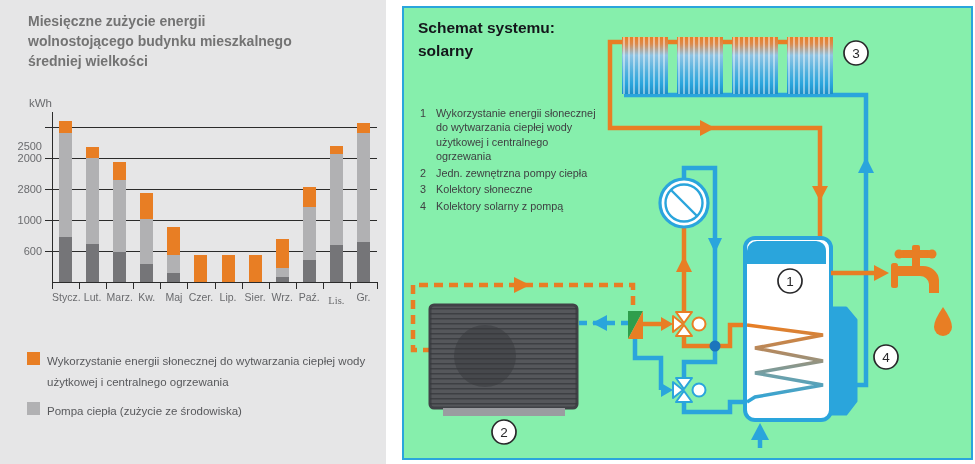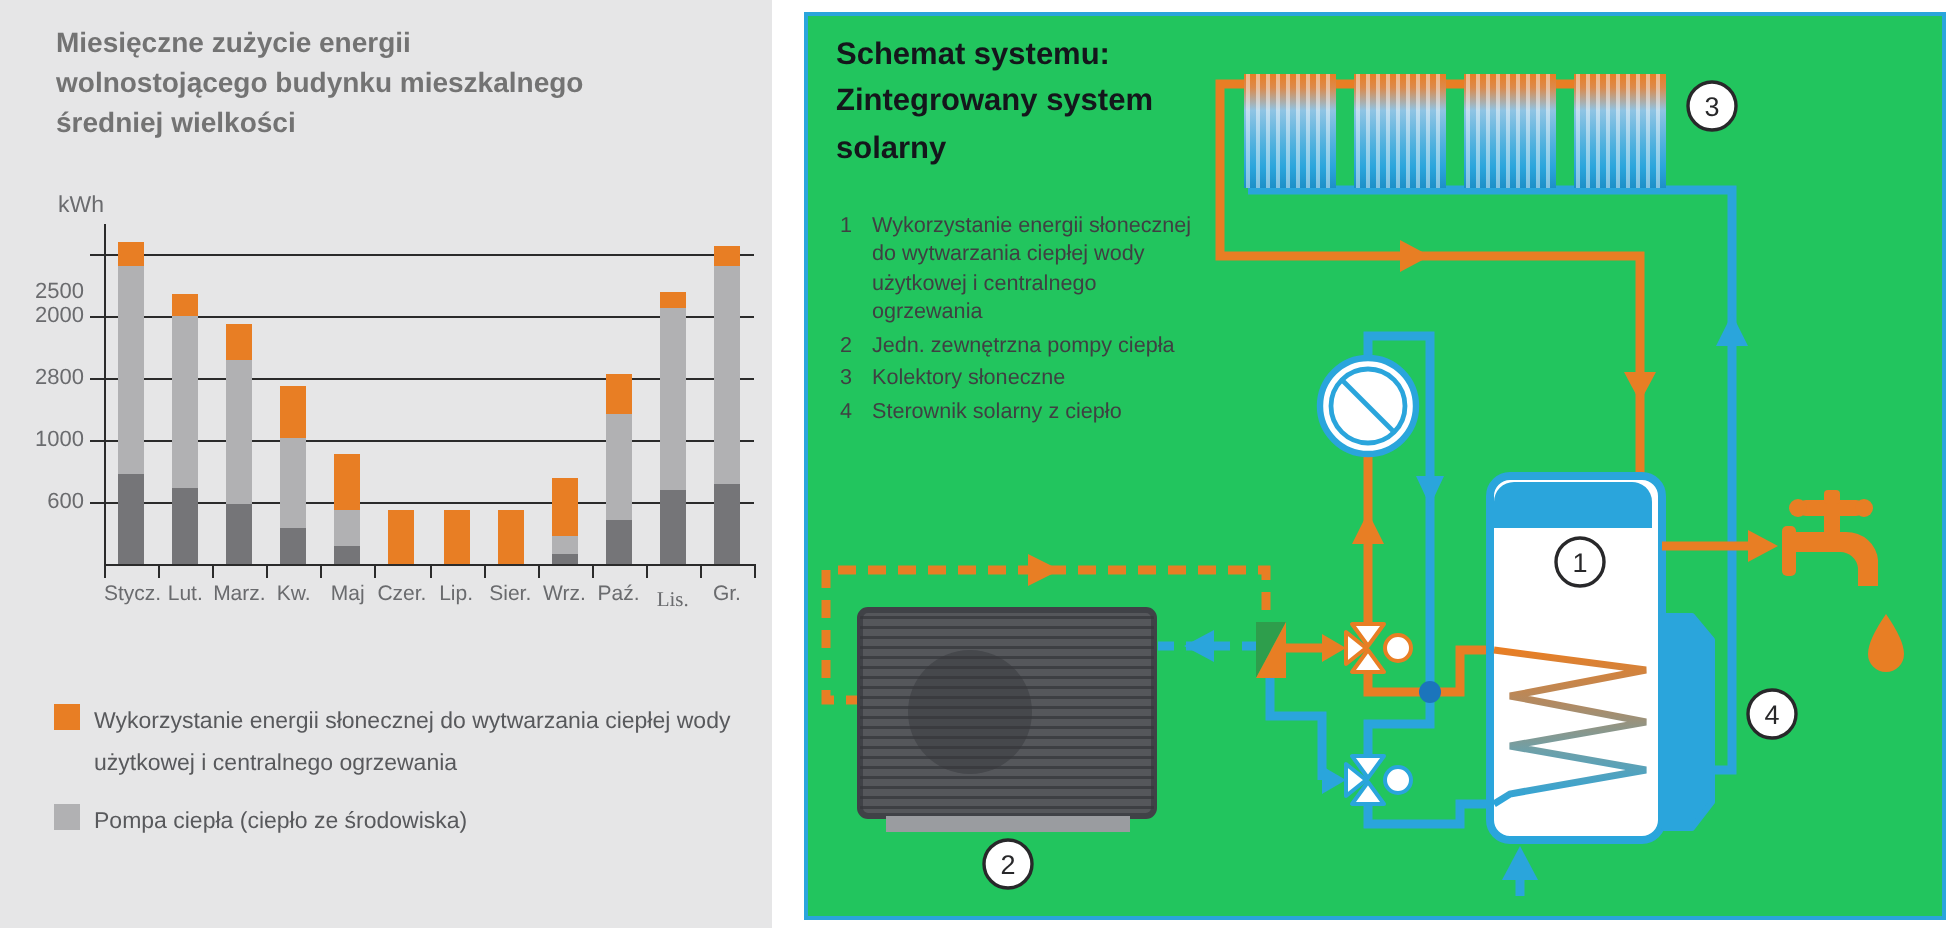--- a/index.html
+++ b/index.html
@@ -19,21 +19,21 @@
   .axis-y{position:absolute;width:1.4px;background:#2B2B2B;}
   .axis-x{position:absolute;height:1.4px;background:#2B2B2B;}
   .bar-seg{position:absolute;width:13px;}
   #legend{position:absolute;left:27px;top:351px;width:345px;display:flex;
           flex-direction:column;gap:7px;}
   .lg-row{display:flex;align-items:flex-start;gap:7px;}
   .lg-swatch{width:13px;height:13px;flex:0 0 13px;margin-top:1px;}
   .lg-label{font-size:11.5px;color:#58595C;line-height:1.85;width:320px;}
   
   #right-panel{position:absolute;left:402px;top:6px;width:567px;height:450px;
-               border:2px solid #2AA5DC;background:#22c55e;}
+               border:2px solid #2AA5DC;background:#86efac;}
   #schema-title{position:absolute;left:14px;top:8px;width:230px;
                 font-size:15.5px;font-weight:bold;color:#14161B;line-height:1.5;}
   #schema-list{position:absolute;left:16px;top:98px;width:178px;}
   .sl-row{display:flex;gap:6px;margin-bottom:2px;}
   .sl-num{flex:0 0 10px;font-size:10.8px;color:#3F4042;line-height:1.34;}
   .sl-text{font-size:10.8px;color:#3F4042;line-height:1.34;width:160px;}
   #diagram-svg{position:absolute;left:-2px;top:-2px;width:571px;height:454px;}
   .numcircle circle{fill:#fff;stroke:#28282A;stroke-width:1.7px;}
   .numcircle text{font-size:13.5px;fill:#28282A;text-anchor:middle;
                   font-family:"Liberation Sans",sans-serif;}
@@ -122,47 +122,46 @@
       <div class="bar-seg" style="left: 356.958px; top: 133.2px; height: 108.81px; background: rgb(177, 177, 179);"></div>
       <div class="bar-seg" style="left: 356.958px; top: 123.28px; height: 9.92px; background: rgb(232, 126, 36);"></div>
     </div>
   <div id="legend">
     <div class="lg-row">
       <span class="lg-swatch" style="background: rgb(232, 126, 36);"></span>
       <span class="lg-label">Wykorzystanie energii słonecznej do wytwarzania ciepłej wody użytkowej i centralnego ogrzewania</span>
     </div>
     <div class="lg-row">
       <span class="lg-swatch" style="background: rgb(177, 177, 179);"></span>
-      <span class="lg-label">Pompa ciepła (ciepło ze środowiska)</span>
+      <span class="lg-label">Pompa ciepła (zużycie ze środowiska)</span>
     </div>
   </div>
 </div>
 
 <div id="right-panel">
   <div id="schema-title">
     <div>Schemat systemu:</div>
-    <div>Zintegrowany system</div>
     <div>solarny</div>
   </div>
   <div id="schema-list">
     <div class="sl-row">
       <span class="sl-num">1</span>
       <span class="sl-text">Wykorzystanie energii słonecznej do wytwarzania ciepłej wody użytkowej i centralnego ogrzewania</span>
     </div>
     <div class="sl-row">
       <span class="sl-num">2</span>
       <span class="sl-text">Jedn. zewnętrzna pompy ciepła</span>
     </div>
     <div class="sl-row">
       <span class="sl-num">3</span>
       <span class="sl-text">Kolektory słoneczne</span>
     </div>
     <div class="sl-row">
       <span class="sl-num">4</span>
-      <span class="sl-text">Sterownik solarny z ciepło</span>
+      <span class="sl-text">Kolektory solarny z pompą</span>
     </div>
   </div>
 
   <svg id="diagram-svg" viewBox="0 0 571 454">
     <defs>
       <linearGradient id="collGrad" x1="0" y1="0" x2="0" y2="1">
         <stop offset="0" stop-color="#E87E24"></stop>
         <stop offset="0.12" stop-color="#DC8A4C"></stop>
         <stop offset="0.32" stop-color="#8FC4E4"></stop>
         <stop offset="0.62" stop-color="#4FB0DE"></stop>

